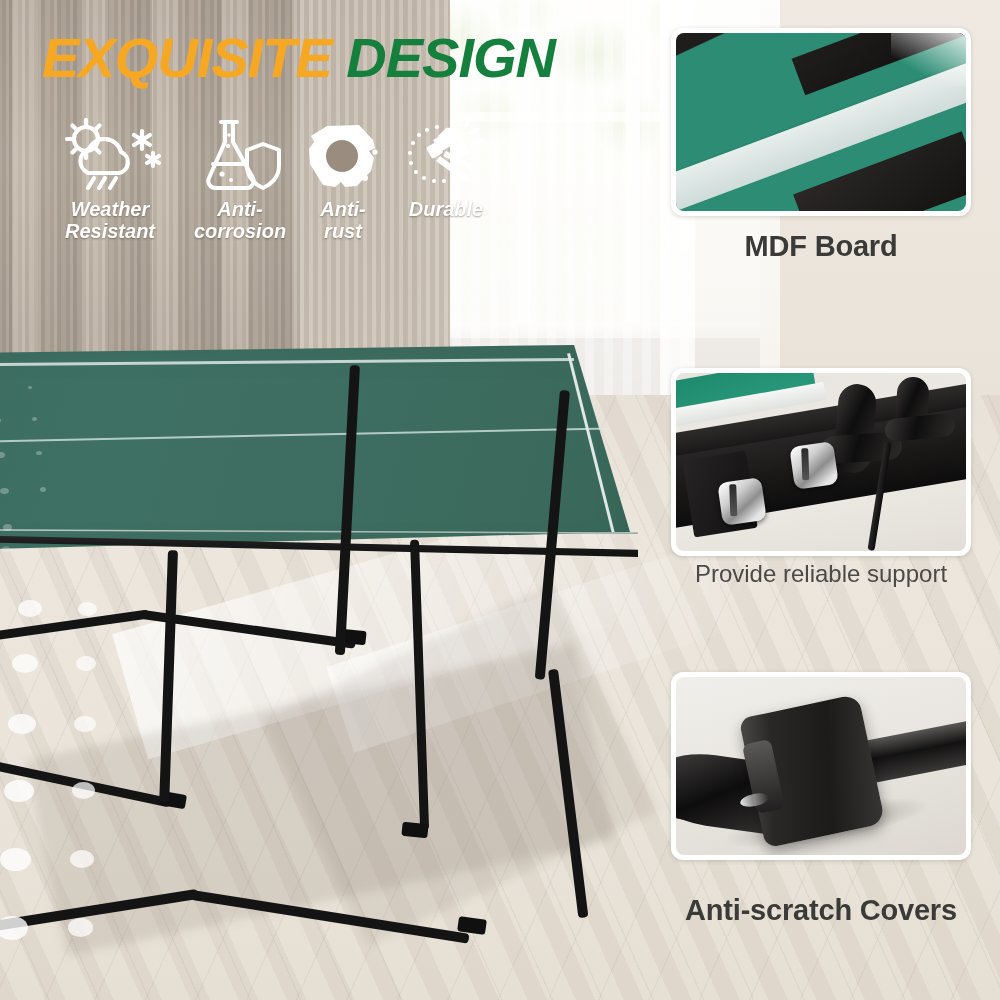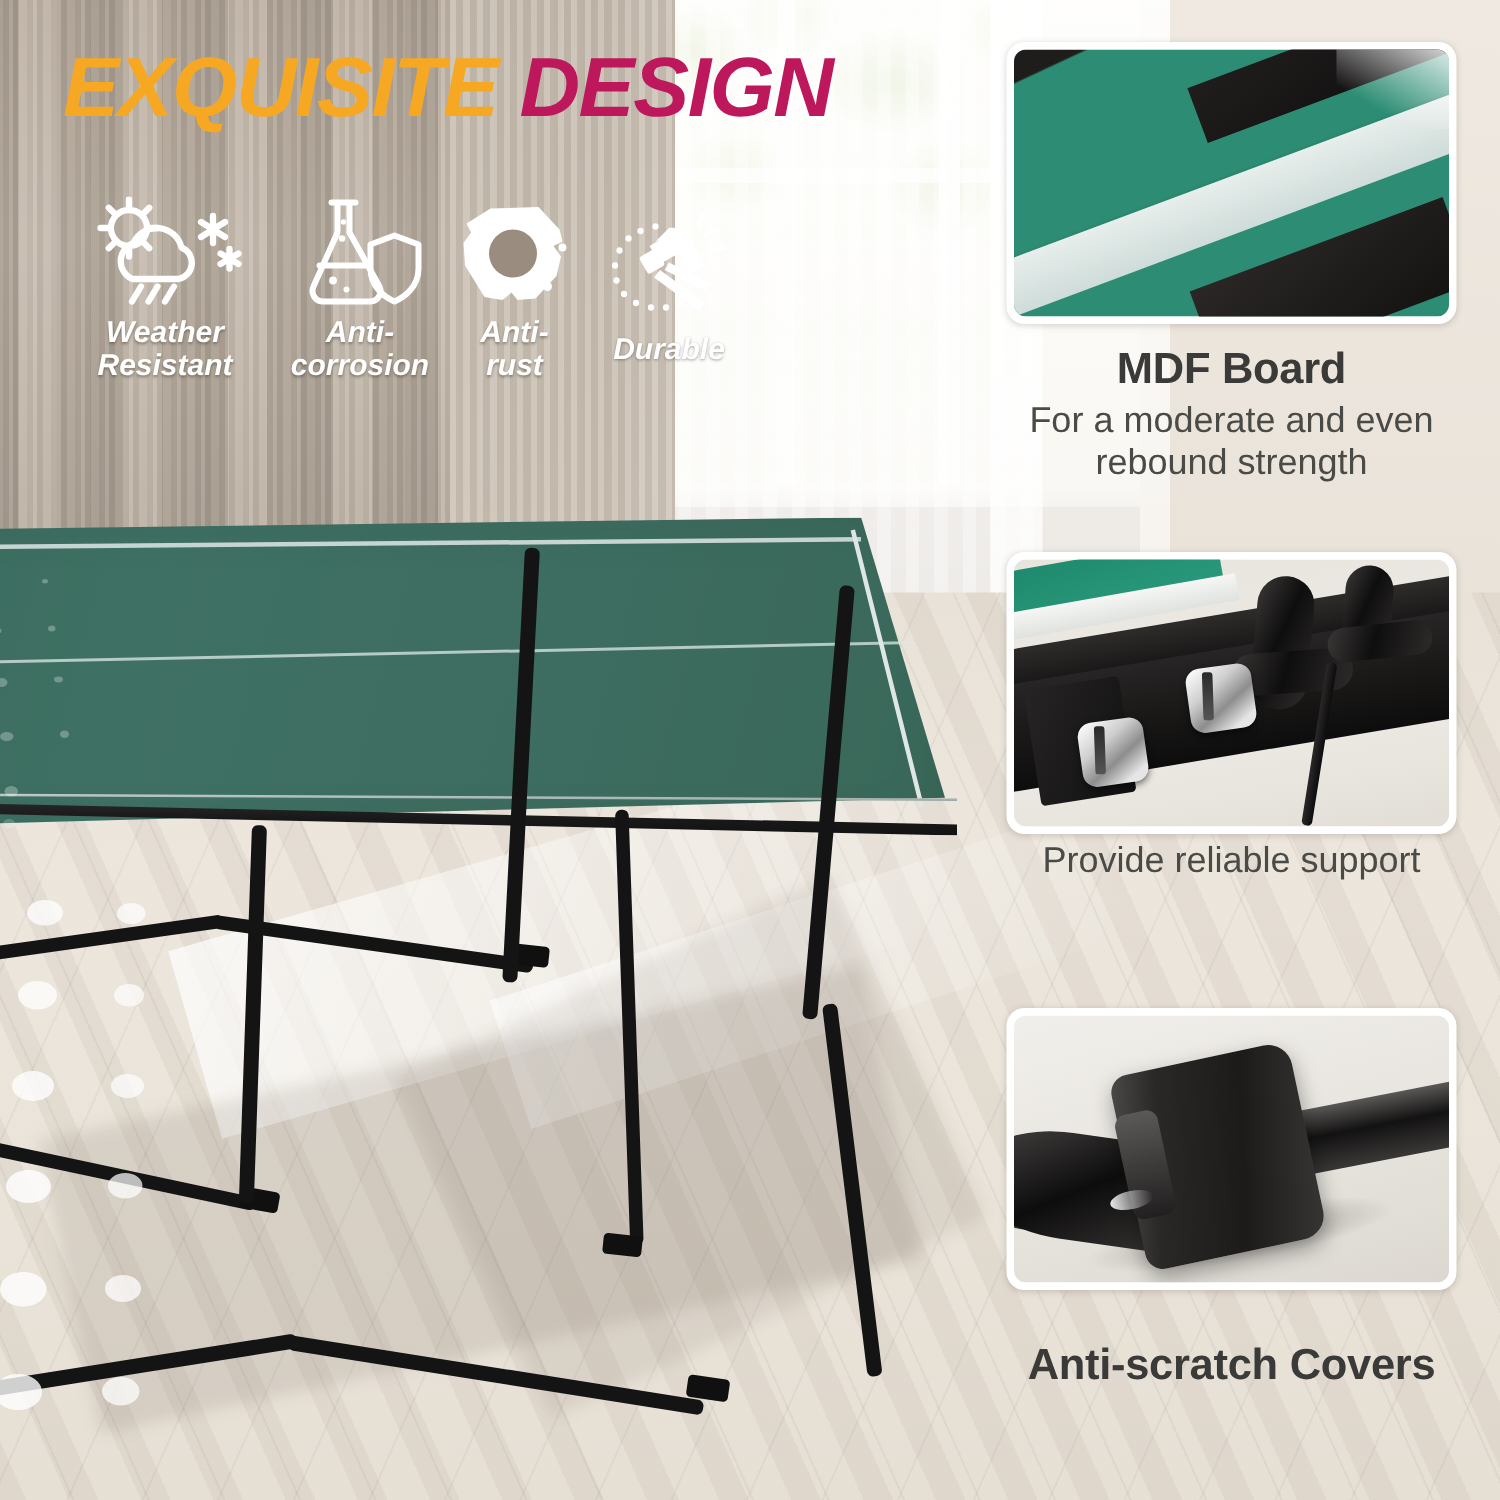--- a/index.html
+++ b/index.html
@@ -112,25 +112,25 @@
   .dot.dark{background:rgba(255,255,255,.20);}
 
   
   .leg{position:absolute;background:#141414;border-radius:4px;transform-origin:top left;}
   .foot{position:absolute;background:#101010;border-radius:3px;}
 
   
   .headline{position:absolute;left:42px;top:30px;font-size:56px;font-weight:bold;
     font-style:italic;letter-spacing:-1px;line-height:1;white-space:nowrap;}
   .headline .hl-a{color:#f7a823;}
-  .headline .hl-b{color:#be185d;}
+  .headline .hl-b{color:#15803d;}
 
   
   .features{position:absolute;left:40px;top:118px;width:500px;height:150px;
-    display:flex;align-items:center;}
+    display:flex;align-items:flex-start;}
   .feat{position:relative;text-align:center;}
   .feat .ic{height:76px;display:flex;align-items:center;justify-content:center;}
   .feat .lbl{margin-top:4px;color:#ffffff;font-weight:bold;font-style:italic;
     font-size:20px;line-height:1.12;text-shadow:0 1px 2px rgba(60,50,40,.45);white-space:pre-line;}
   .f0{width:140px;}
   .f1{width:120px;}
   .f2{width:86px;}
   .f3{width:120px;}
 
   
@@ -389,22 +389,20 @@
       <div class="inner">
         <div class="p1">
           <div class="topdark"></div>
           <div class="darkband"></div>
           <div class="stripe"></div>
           <div class="glare"></div>
         </div>
       </div>
     </div>
     <div class="cap-title" style="font-size:29px;margin-top:14px;">MDF Board</div>
-    <div class="cap-sub" style="font-size:24px;margin-top:4px;white-space:pre-line;">For a moderate and even
-rebound strength</div>
   </div>
 
   <div class="panel" style="left:648px;top:368px;width:346px;">
     <div class="photo" style="width:300px;height:188px;margin:0 auto;">
       <div class="inner">
         <div class="p2">
           <div class="greenedge"></div>
           <div class="whiteedge"></div>
           <div class="railtop"></div>
           <div class="rail"></div>

